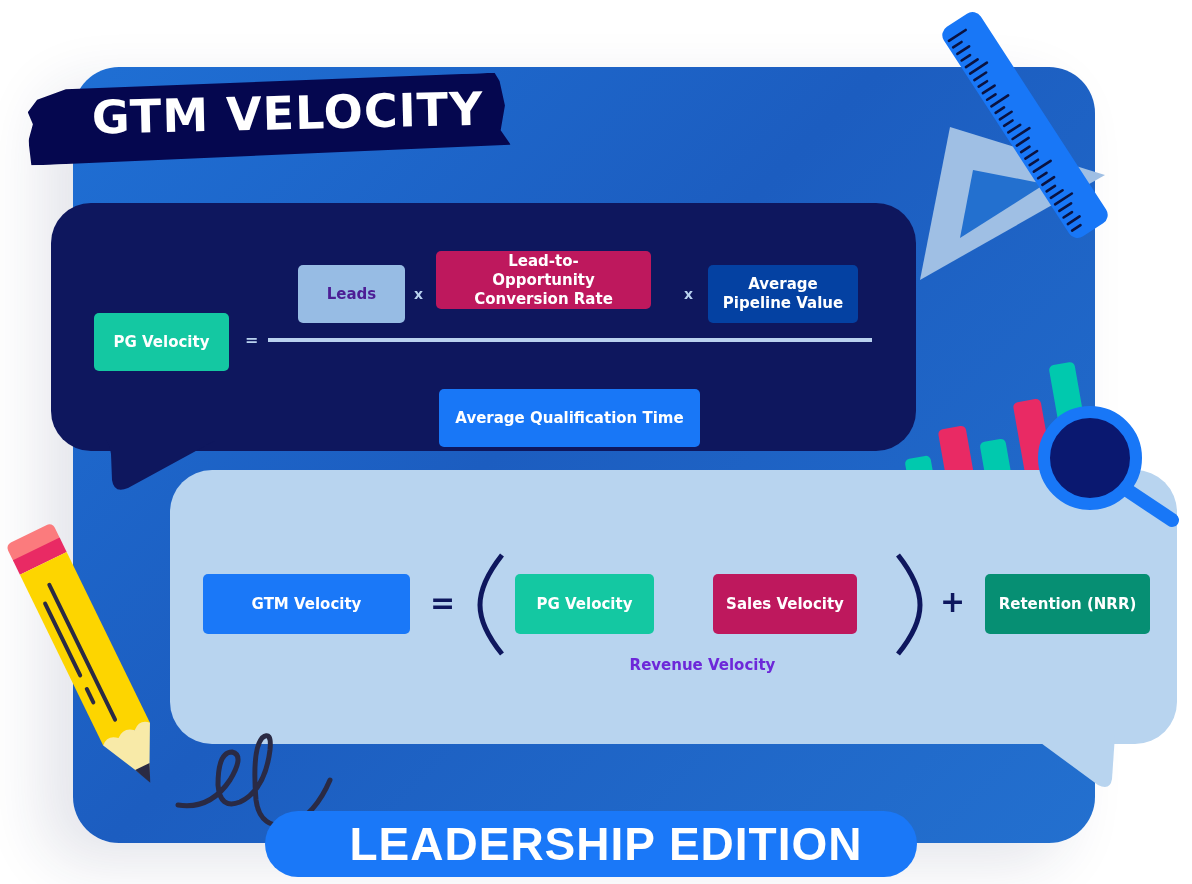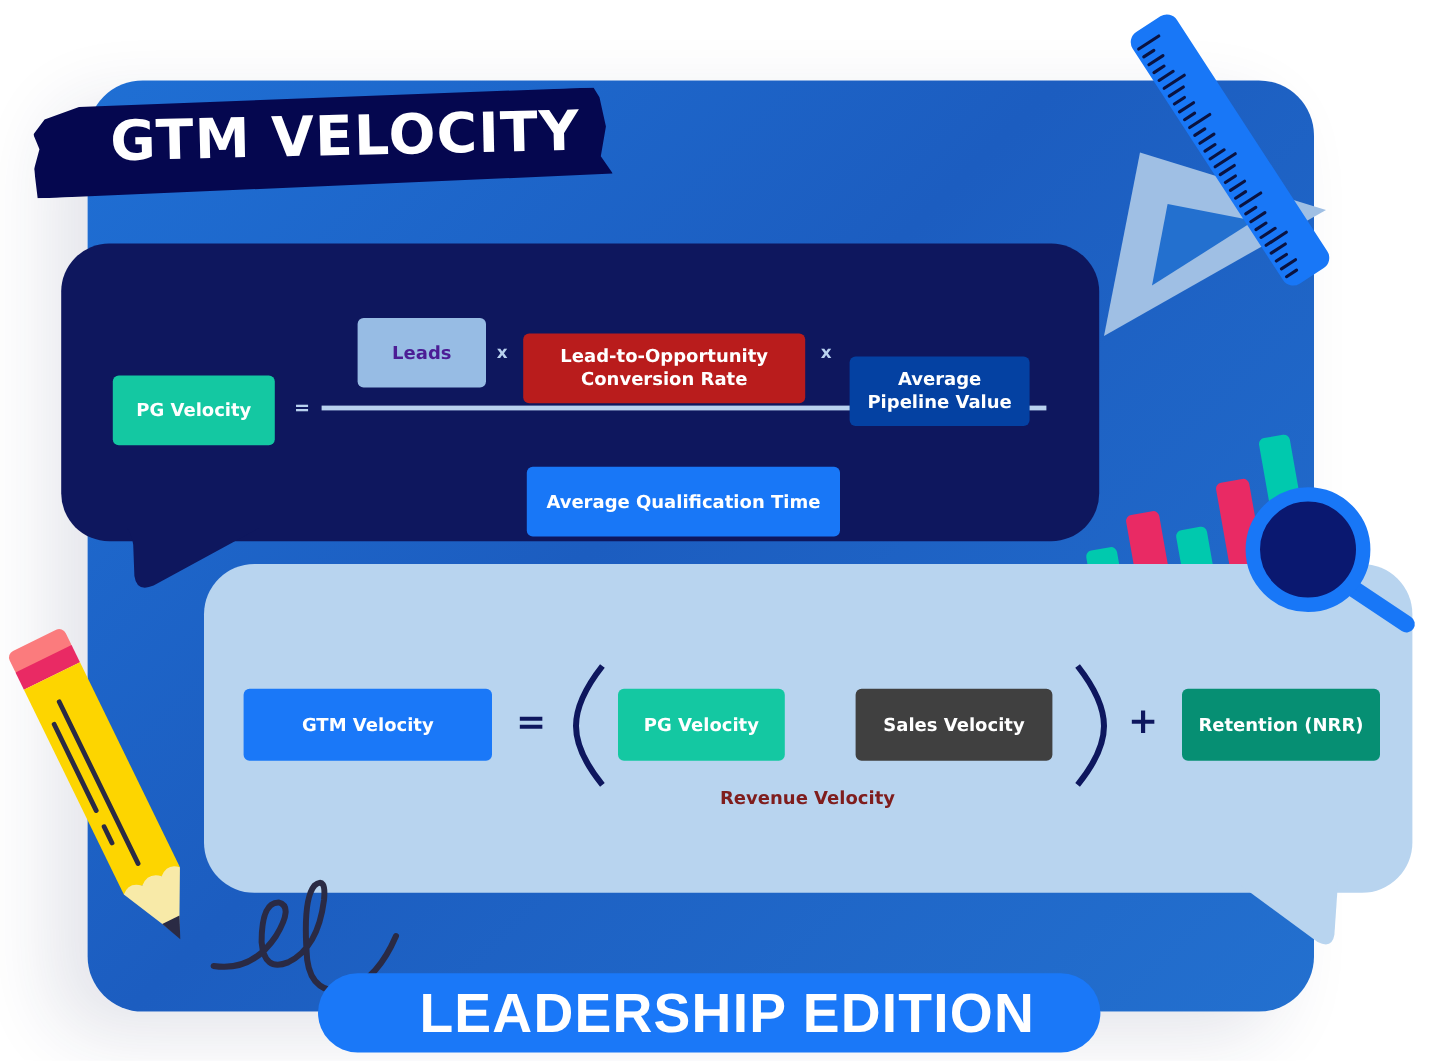--- a/index.html
+++ b/index.html
@@ -48,41 +48,41 @@
       text-align: center; border-radius: 5px; font-weight: 700; font-size: 15px; line-height: 19px;
       color: #ffffff; font-family: "DejaVu Sans", sans-serif;
     }
     .op { position: absolute; font-weight: 700; color: #b9d2ef; font-family: "DejaVu Sans", sans-serif; }
 
     #pg-velocity-box { left: 94px; top: 313px; width: 135px; height: 58px; background: #14c8a2; }
     #eq-1 { left: 245px; top: 330px; font-size: 16px; }
     #fraction-line { left: 268px; top: 338px; width: 604px; height: 4px; background: #b9d2ef; }
     #leads-box { left: 298px; top: 265px; width: 107px; height: 58px; background: #97bce4; color: #4c1d95; }
     #x-1 { left: 414px; top: 286px; font-size: 14px; }
-    #l2o-box { left: 436px; top: 278px; width: 235px; height: 58px; background: #b91c1c; }
+    #l2o-box { left: 436px; top: 251px; width: 215px; height: 58px; background: #be185d; }
     #x-2 { left: 684px; top: 286px; font-size: 14px; }
-    #apv-box { left: 708px; top: 265px; width: 150px; height: 58px; background: #0441a2; margin-top: 32px; }
+    #apv-box { left: 708px; top: 265px; width: 150px; height: 58px; background: #0441a2; }
     #aqt-box { left: 439px; top: 357px; width: 261px; height: 58px; background: #1877f7; margin-top: 32px; }
 
     
     #light-bubble {
       left: 170px; top: 470px; width: 1007px; height: 274px;
       background: #b8d4ef; border-radius: 42px;
     }
     #light-tail { left: 1030px; top: 735px; width: 85px; height: 55px; }
 
     #gtm-box { left: 203px; top: 574px; width: 207px; height: 60px; background: #1a78f8; }
     #eq-2 { left: 430px; top: 585px; font-size: 30px; color: #0e175e; }
     #paren-l { left: 474px; top: 553px; width: 36px; height: 103px; }
     #paren-r { left: 890px; top: 553px; width: 36px; height: 103px; }
     #pg2-box { left: 515px; top: 574px; width: 139px; height: 60px; background: #14c8a2; }
-    #sales-box { left: 713px; top: 574px; width: 164px; height: 60px; background: #404040; }
+    #sales-box { left: 713px; top: 574px; width: 144px; height: 60px; background: #be185d; }
     #plus { left: 940px; top: 584px; font-size: 30px; color: #0e175e; }
     #nrr-box { left: 985px; top: 574px; width: 165px; height: 60px; background: #068f73; }
-    #rev-label { left: 600px; top: 656px; width: 205px; font-weight: 700; font-size: 15px; color: #7f1d1d; font-family: "DejaVu Sans", sans-serif; }
+    #rev-label { left: 600px; top: 656px; width: 205px; text-align: center; font-weight: 700; font-size: 15px; color: #6d28d9; font-family: "DejaVu Sans", sans-serif; }
 
     
     #leader-pill {
       left: 265px; top: 811px; width: 652px; height: 66px;
       background: #1a78f8; border-radius: 34px;
       display: flex; align-items: center; justify-content: center;
     }
     #leader-text { color: #ffffff; font-weight: 700; font-size: 46px; letter-spacing: 1px; font-family: "Liberation Sans", sans-serif; margin-left: 30px; }
   </style>
 </head>

